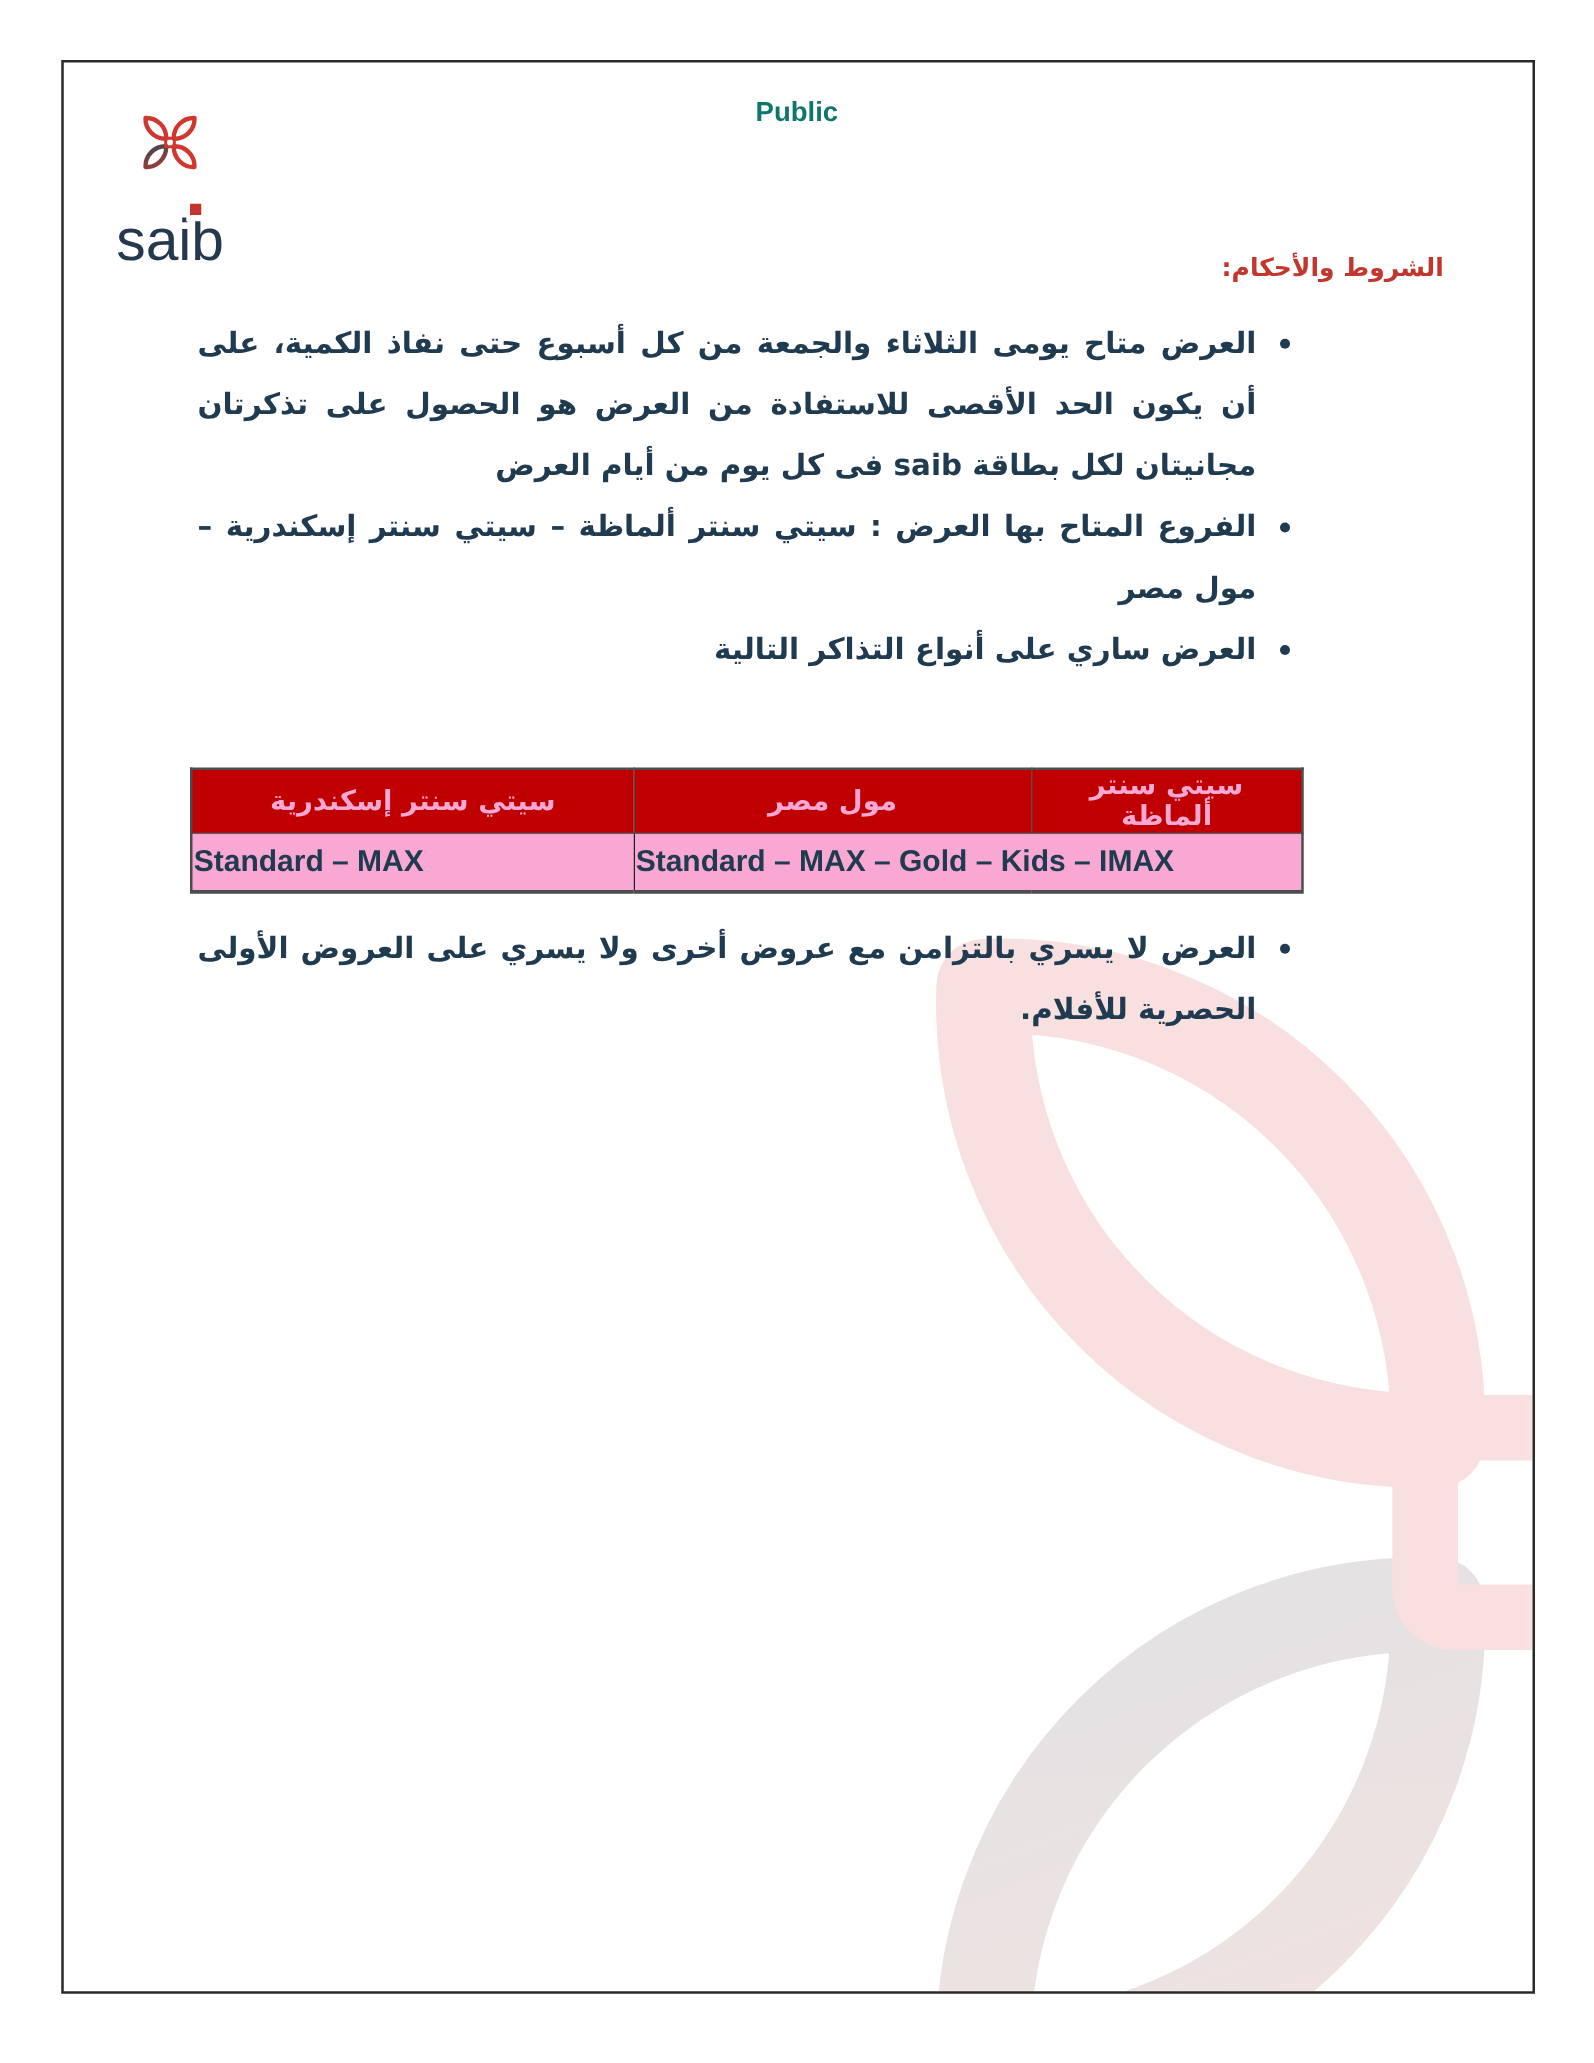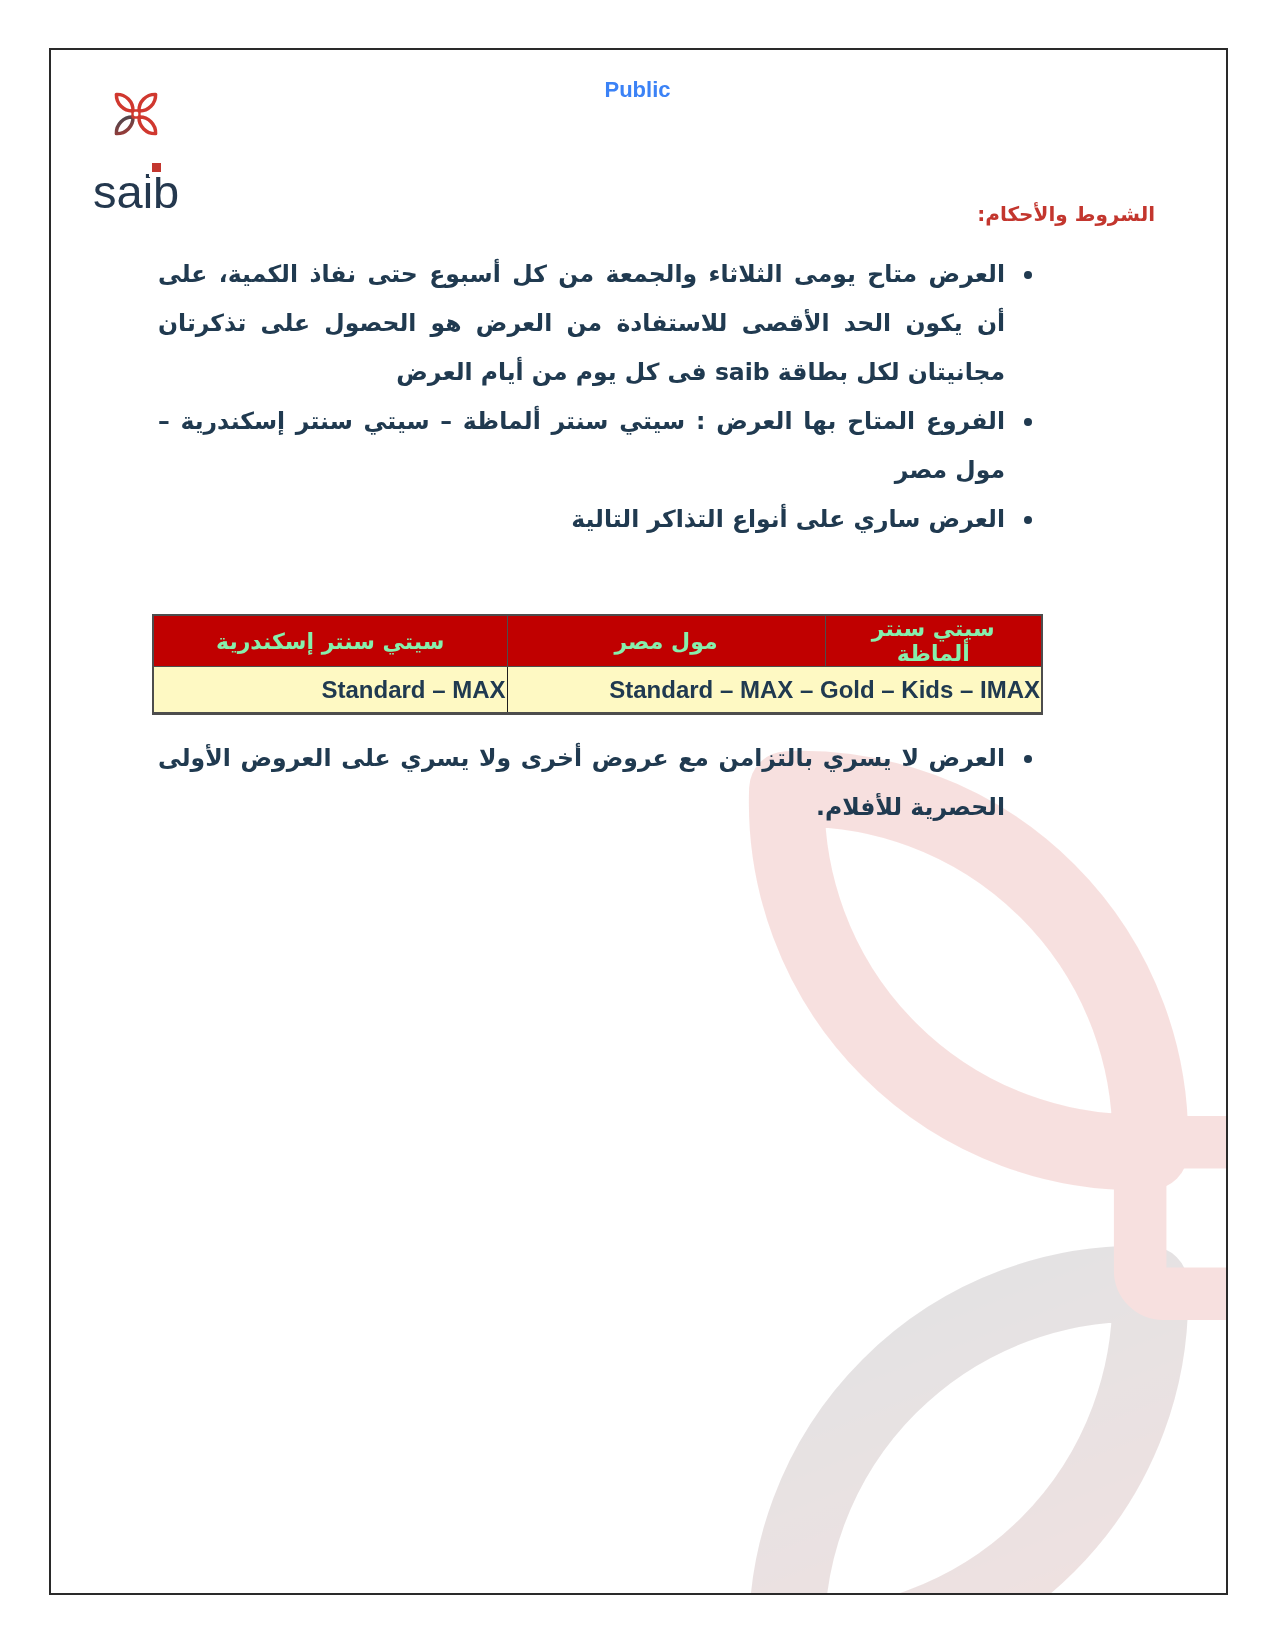--- a/index.html
+++ b/index.html
@@ -26,21 +26,21 @@
   .wordmark{
     position:relative;
     font-family:"Liberation Sans",sans-serif;
     font-size:47px;font-weight:500;color:#24384e;letter-spacing:0px;line-height:64px;
   }
   .idot-cover{position:absolute;left:56px;top:4px;width:13px;height:13px;background:#ffffff;}
   .idot{position:absolute;left:59px;top:3px;width:9px;height:9px;background:#c3362e;}
   .public-label{
     position:absolute;left:0;right:0;top:77px;text-align:center;
     font-family:"Liberation Sans",sans-serif;
-    font-size:22px;font-weight:700;color:#3b82f6;
+    font-size:22px;font-weight:700;color:#0f766e;
   }
   
   .tc-heading{
     position:absolute;right:120px;top:202px;
     direction:rtl;font-size:20px;font-weight:700;color:#c3362e;
   }
   
   .bullet-list{
     position:absolute;left:158px;width:847px;
     margin:0;padding:0;list-style:none;
@@ -57,31 +57,31 @@
   
   .ticket-table{
     position:absolute;left:152px;top:614px;width:889px;
     border-collapse:collapse;direction:rtl;table-layout:fixed;
     border:2px solid #4d4d4d;
   }
   .ticket-table col.c-almaza{width:217px;}
   .ticket-table col.c-mallmisr{width:318px;}
   .ticket-table col.c-alex{width:354px;}
   .ticket-table th{
-    background:#c00000;color:#86efac;
+    background:#c00000;color:#f9a8d4;
     font-size:22px;font-weight:700;height:41px;
     border:1px solid #4d4d4d;text-align:center;vertical-align:middle;
     padding:0 8px;
   }
   .ticket-table td{
-    background:#fef9c3;color:#203a50;
+    background:#f9a8d4;color:#203a50;
     font-family:"Liberation Sans",sans-serif;
     font-size:24px;font-weight:700;height:43px;
     border:1px solid #1f1f1f;border-bottom:3px solid #4d4d4d;
-    text-align:right;vertical-align:middle;direction:ltr;
+    text-align:left;vertical-align:middle;direction:ltr;
   }
 </style>
 </head>
 <body>
 
 <div class="page">
 
   <div class="page-frame">
     <svg class="watermark" viewBox="0 0 120 120" aria-hidden="true">
       <defs>

